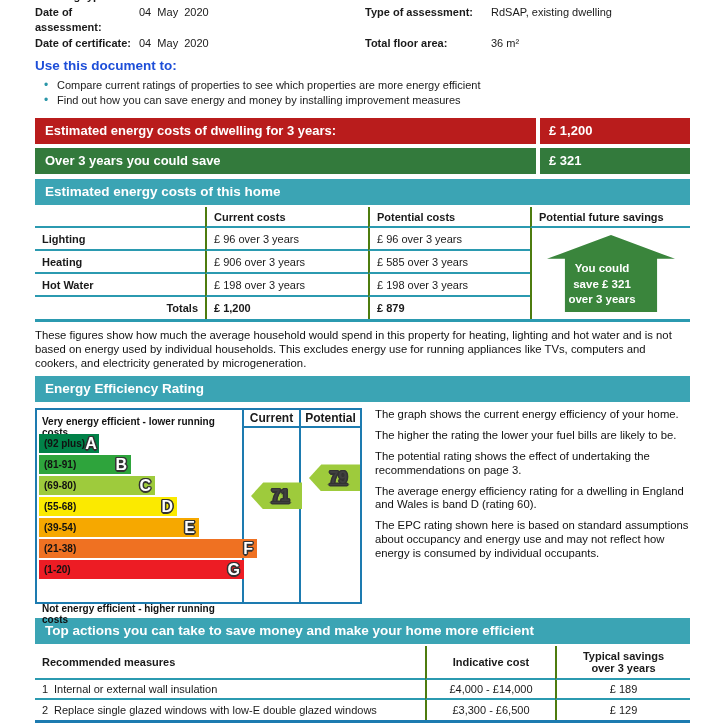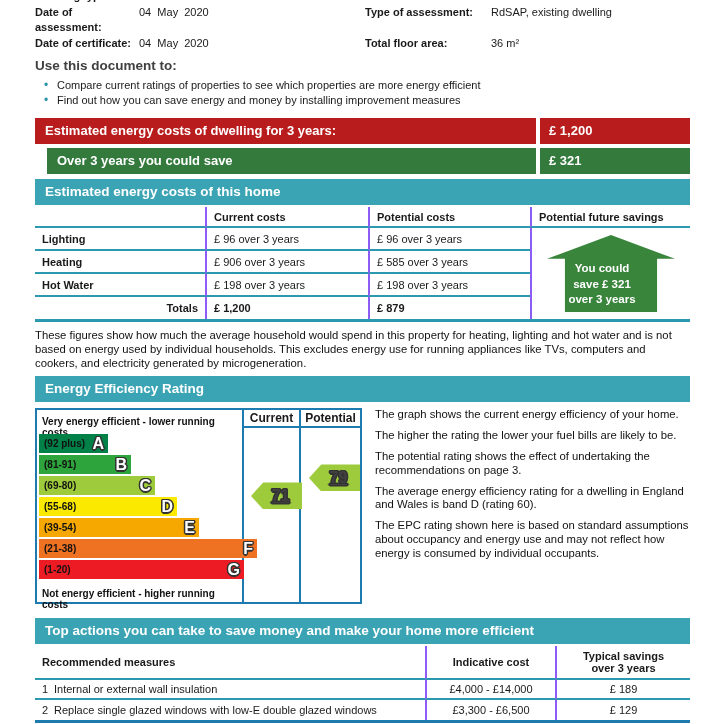--- a/index.html
+++ b/index.html
@@ -20,21 +20,21 @@
     font-size: 11px;
     line-height: 15px;
     margin-top: 1px;
   }
   .field-row.clipped { margin-top: -11px; }
   .field-label { font-weight: bold; }
   .field-value { white-space: pre; }
 
   
   .use-heading {
-    color: #404040;
+    color: #1d4ed8;
     font-weight: bold;
     font-size: 13.5px;
     margin-top: 7px;
   }
   .bullets { margin-top: 5px; }
   .bullet-item { display: flex; font-size: 11px; line-height: 15px; }
   .bullet-dot { color: #2a96a8; font-size: 12px; width: 22px; text-align: center; flex: 0 0 22px; }
 
   
   .banner-row { display: flex; height: 26px; }
@@ -48,32 +48,32 @@
     width: 150px; color: #fff; font-weight: bold; font-size: 13px;
     line-height: 26px; padding-left: 9px;
   }
   .bg-red { background: #b91c1c; }
   .bg-green { background: #337a3c; }
   .banner-teal {
     background: #3ba4b4; color: #fff; font-weight: bold; font-size: 13.5px;
     height: 26px; line-height: 26px; padding-left: 10px;
     white-space: nowrap; overflow: hidden;
   }
-  .mt4 { margin-top: 4px; margin-left: 12px; } .mt5 { margin-top: 5px; } .mt6 { margin-top: 6px; } .mt10 { margin-top: 10px; } .mt12 { margin-top: 12px; }
+  .mt4 { margin-top: 4px; } .mt5 { margin-top: 5px; } .mt6 { margin-top: 6px; } .mt10 { margin-top: 10px; } .mt12 { margin-top: 12px; }
 
   
   .costs-table {
     display: grid;
     grid-template-columns: 170px 163px 162px 160px;
     grid-template-rows: 21px 23px 23px 23px 22px;
     margin-top: 2px;
     font-size: 11px;
   }
   .ct-cell { padding: 3px 7px; display: flex; align-items: center; }
-  .bL { border-left: 2px solid #8b5cf6; }
+  .bL { border-left: 2px solid #4d7c0f; }
   .bB { border-bottom: 2px solid #2b9ab0; }
   .bold { font-weight: bold; }
   .right { justify-content: flex-end; }
   .savings-cell {
     grid-column: 4; grid-row: 2 / 6;
     display: flex; align-items: center; justify-content: center;
   }
   .rule-teal { height: 3px; background: #2b9ab0; }
   .rule-blue { height: 3px; background: #1d7bb0; }
 
@@ -101,21 +101,21 @@
   .rating-col.last { border-right: none; flex: 1; }
   .rating-head {
     height: 18px; border-bottom: 2px solid #1d7bb0;
     font-weight: bold; font-size: 12px; text-align: center; line-height: 17px;
   }
   .chart-caption {
     position: absolute; left: 5px; right: 2px;
     font-size: 10px; font-weight: bold; color: #111;
   }
   .cap-top { top: 6px; }
-  .cap-bottom { top: 178px; }
+  .cap-bottom { top: 193px; }
   .bands { position: absolute; left: 2px; top: 24px; }
   .band {
     height: 19px; margin-bottom: 2px;
     display: flex; align-items: center;
   }
   .band-range { font-size: 10px; font-weight: bold; color: #111; padding-left: 5px; white-space: nowrap; }
   .band-letter {
     margin-left: auto; padding-right: 4px;
     font-size: 16px; font-weight: bold; color: #fff; line-height: 1;
     text-shadow: -1.5px 0 #333, 1.5px 0 #333, 0 -1.5px #333, 0 1.5px #333,
@@ -237,21 +237,21 @@
 
   <p class="note-para">These figures show how much the average household would spend in this property for heating, lighting and hot water and is not based on energy used by individual households. This excludes energy use for running appliances like TVs, computers and cookers, and electricity generated by microgeneration.</p>
 
   <div class="banner-teal mt6">Energy Efficiency Rating</div>
 
   <div class="chart-wrap">
     <div class="chart-box">
       <div class="bands-col">
         <div class="chart-caption cap-top">Very energy efficient - lower running costs</div>
         <div class="bands">
-          <div class="band" style="width: 69px; background: rgb(1, 129, 72);">
+          <div class="band" style="width: 60px; background: rgb(1, 129, 72);">
             <span class="band-range">(92 plus)</span>
             <span class="band-letter">A</span>
           </div>
           <div class="band" style="width: 92px; background: rgb(46, 164, 60); text-align: center;">
             <span class="band-range">(81-91)</span>
             <span class="band-letter">B</span>
           </div>
           <div class="band" style="width: 116px; background: rgb(158, 203, 60);">
             <span class="band-range">(69-80)</span>
             <span class="band-letter">C</span>

